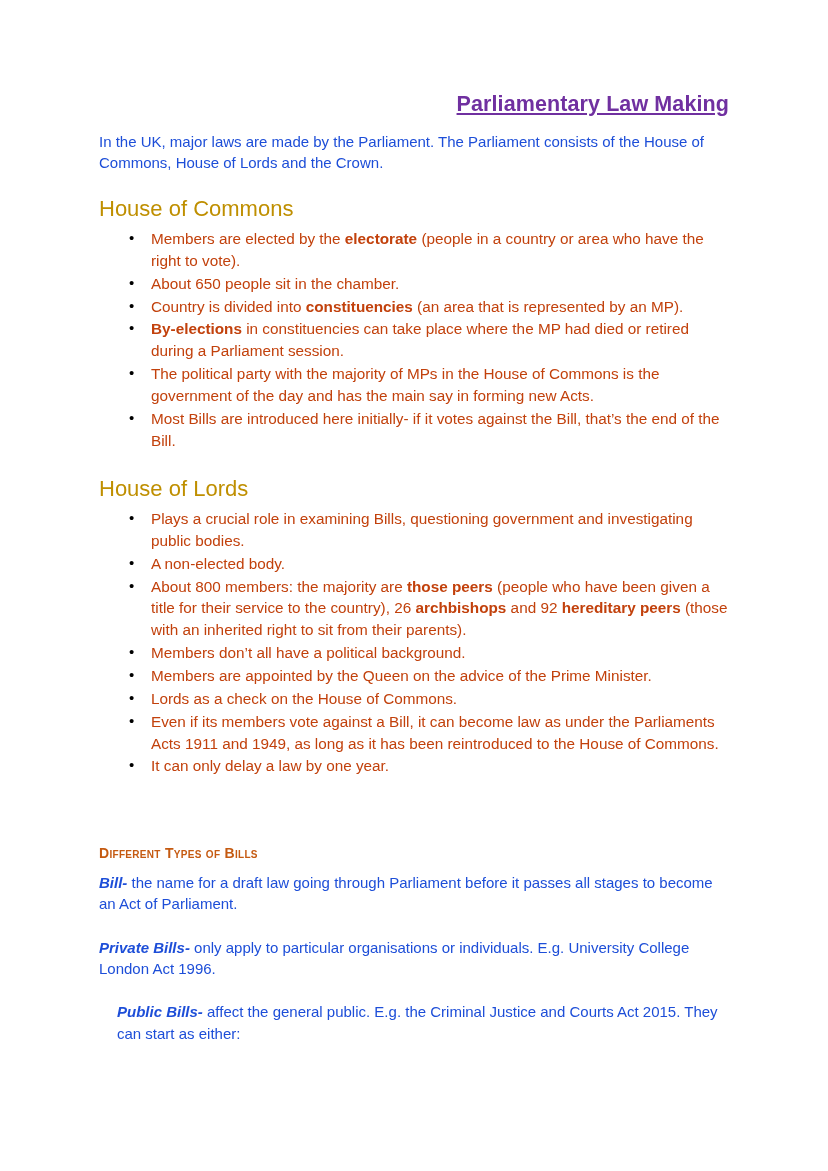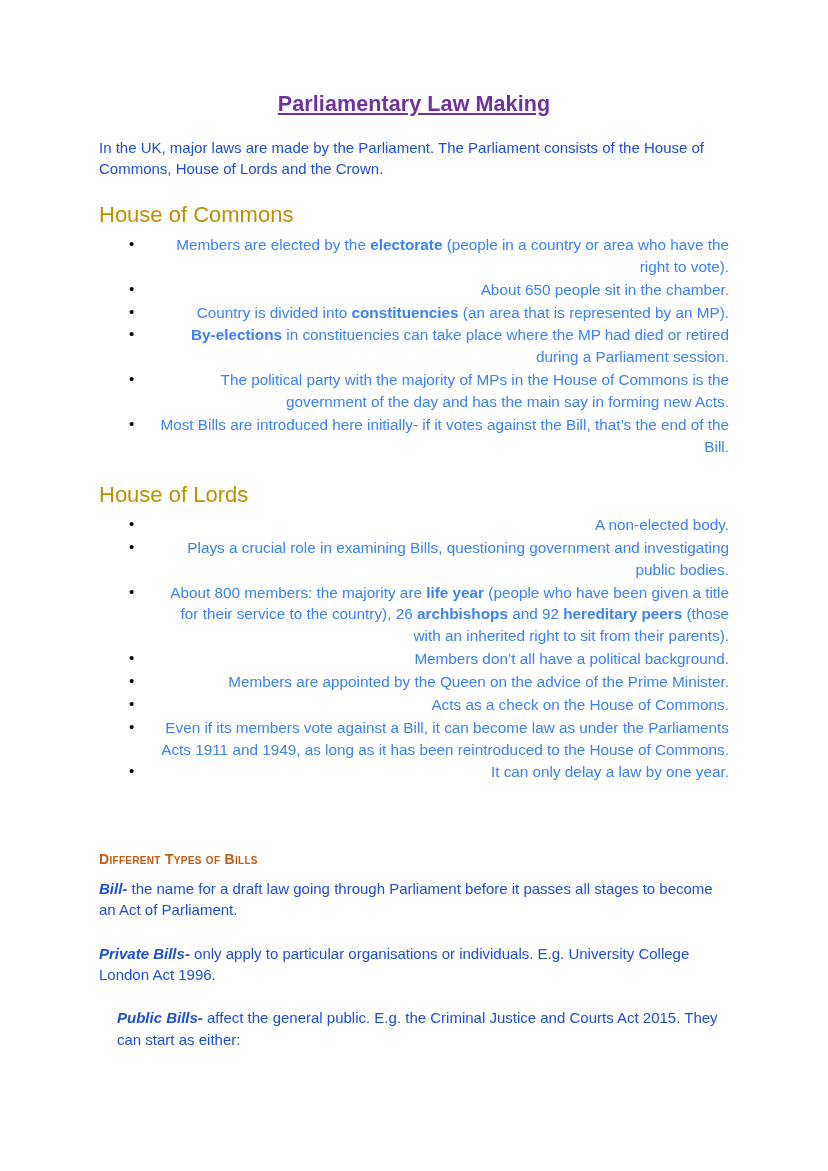--- a/index.html
+++ b/index.html
@@ -14,26 +14,26 @@
     color: #000000;
   }
   .page {
     width: 828px;
     min-height: 1171px;
     box-sizing: border-box;
     padding: 92px 99px 40px 99px;
     background: #ffffff;
   }
   .doc-title {
-    text-align: center;
+    text-align: right;
     color: #7030a0;
     font-size: 21.5px;
     font-weight: bold;
     text-decoration: underline;
-    margin: 0 0 20px 0;
+    margin: 0 0 14px 0;
     letter-spacing: 0.1px;
   }
   p.para {
     font-size: 15px;
     line-height: 1.42;
     margin: 0 0 22px 0;
     color: #1d4ed8;
   }
   h2.section-heading {
     color: #bf8f00;
@@ -54,23 +54,22 @@
   ul.bullets {
     margin: 0 0 24px 0;
     padding-left: 52px;
     list-style: none;
   }
   ul.bullets li {
     position: relative;
     font-size: 15.3px;
     line-height: 1.43;
     margin: 0 0 1px 0;
-    color: #3b82f6;
+    color: #c2410c;
     padding-left: 0;
-    text-align: right;
   }
   ul.bullets li::before {
     content: "\2022";
     position: absolute;
     left: -22px;
     top: -1px;
     font-size: 15px;
     color: #000;
   }
   .spacer-lg { height: 44px; }
@@ -93,26 +92,26 @@
     <li>Members are elected by the <b>electorate</b> (people in a country or area who have the right to vote).</li>
     <li>About 650 people sit in the chamber.</li>
     <li>Country is divided into <b>constituencies</b> (an area that is represented by an MP).</li>
     <li><b>By-elections</b> in constituencies can take place where the MP had died or retired during a Parliament session.</li>
     <li>The political party with the majority of MPs in the House of Commons is the government of the day and has the main say in forming new Acts.</li>
     <li>Most Bills are introduced here initially- if it votes against the Bill, that’s the end of the Bill.</li>
   </ul>
 
   <h2 class="section-heading">House of Lords</h2>
   <ul class="bullets">
+    <li>Plays a crucial role in examining Bills, questioning government and investigating public bodies.</li>
     <li>A non-elected body.</li>
-    <li>Plays a crucial role in examining Bills, questioning government and investigating public bodies.</li>
-    <li>About 800 members: the majority are <b>life year</b> (people who have been given a title for their service to the country), 26 <b>archbishops</b> and 92 <b>hereditary peers</b> (those with an inherited right to sit from their parents).</li>
+    <li>About 800 members: the majority are <b>those peers</b> (people who have been given a title for their service to the country), 26 <b>archbishops</b> and 92 <b>hereditary peers</b> (those with an inherited right to sit from their parents).</li>
     <li>Members don’t all have a political background.</li>
     <li>Members are appointed by the Queen on the advice of the Prime Minister.</li>
-    <li>Acts as a check on the House of Commons.</li>
+    <li>Lords as a check on the House of Commons.</li>
     <li>Even if its members vote against a Bill, it can become law as under the Parliaments Acts 1911 and 1949, as long as it has been reintroduced to the House of Commons.</li>
     <li>It can only delay a law by one year.</li>
   </ul>
 
   <div class="spacer-lg"></div>
 
   <h2 class="section-heading-smallcaps">Different Types of Bills</h2>
 
   <p class="para"><span class="bi">Bill-</span><span> the name for a draft law going through Parliament before it passes all stages to become an Act of Parliament.</span></p>
 

